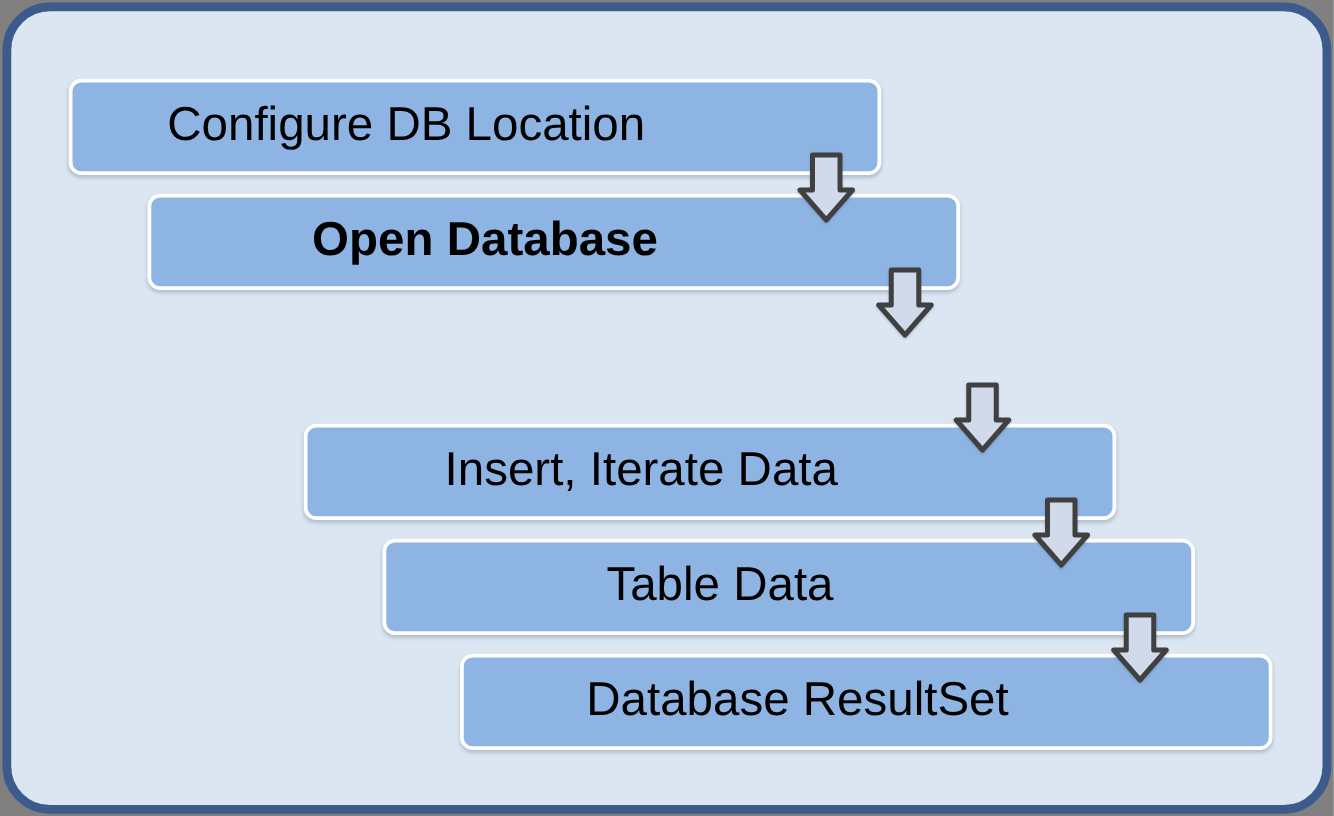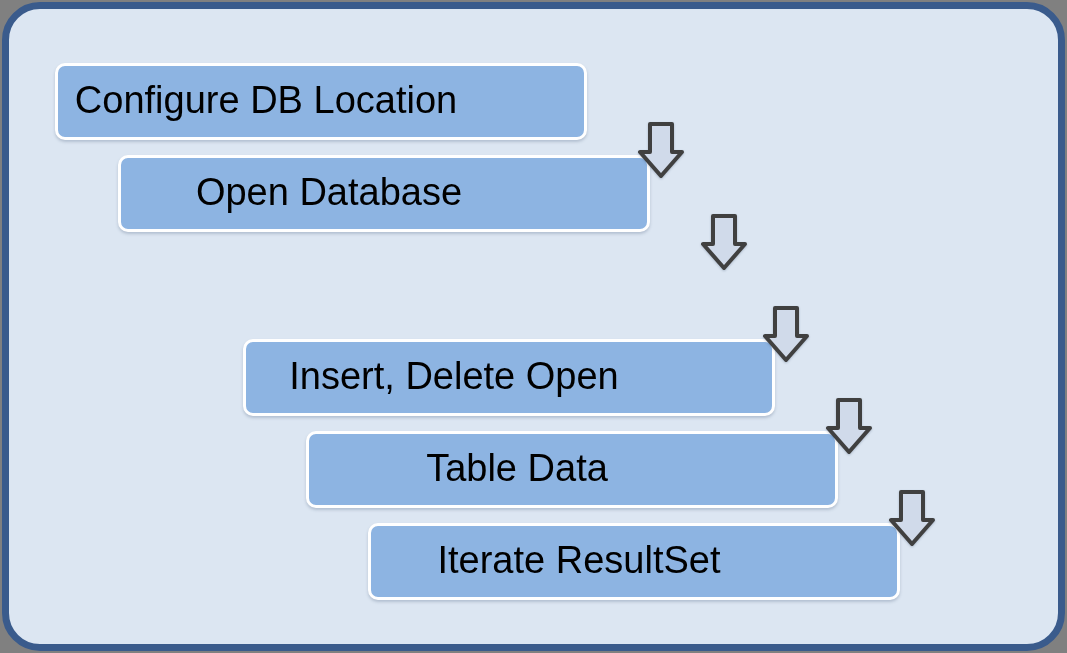--- a/index.html
+++ b/index.html
@@ -24,21 +24,21 @@
     top: 2px;
     right: 2px;
     bottom: 2px;
     box-sizing: border-box;
     border: 7px solid var(--panel-border, #3A5B8C);
     border-radius: 38px;
     background: var(--panel-background, #DCE6F2);
   }
   .step {
     position: absolute;
-    width: 532px;
+    width: 650px;
     height: 77px;
     box-sizing: border-box;
     background: var(--step-fill, #8DB4E2);
     border: 3px solid var(--step-border, #FFFFFF);
     border-radius: 10px;
     box-shadow: 0 2px 3px rgba(60, 80, 110, 0.25);
     display: flex;
     align-items: center;
     justify-content: center;
     padding-right: 110px; 
@@ -66,31 +66,31 @@
 </style>
 </head>
 <body>
 
 <div class="canvas">
   <div class="panel"></div>
 
   <div class="step" style="left:55px;  top:63px;">
     <span class="step-label">Configure DB Location</span>
   </div>
-  <div class="step" style="left:118px; top:155px;">
+  <div class="step" style="left:118px; top:155px;font-weight:bold;">
     <span class="step-label">Open Database</span>
   </div>
   <div class="step" style="left:243px; top:339px;">
-    <span class="step-label">Insert, Delete Open</span>
+    <span class="step-label">Insert, Iterate Data</span>
   </div>
   <div class="step" style="left:306px; top:431px;">
     <span class="step-label">Table Data</span>
   </div>
   <div class="step" style="left:368px; top:523px;">
-    <span class="step-label">Iterate ResultSet</span>
+    <span class="step-label">Database ResultSet</span>
   </div>
 
   <svg class="arrow" style="left:638px; top:122px;" viewBox="0 0 46 57">
     <path d="M12 2 L34 2 L34 30 L44 30 L23 54 L2 30 L12 30 Z"></path>
   </svg>
   <svg class="arrow" style="left:701px; top:214px;" viewBox="0 0 46 57">
     <path d="M12 2 L34 2 L34 30 L44 30 L23 54 L2 30 L12 30 Z"></path>
   </svg>
   <svg class="arrow" style="left:763px; top:306px;" viewBox="0 0 46 57">
     <path d="M12 2 L34 2 L34 30 L44 30 L23 54 L2 30 L12 30 Z"></path>

